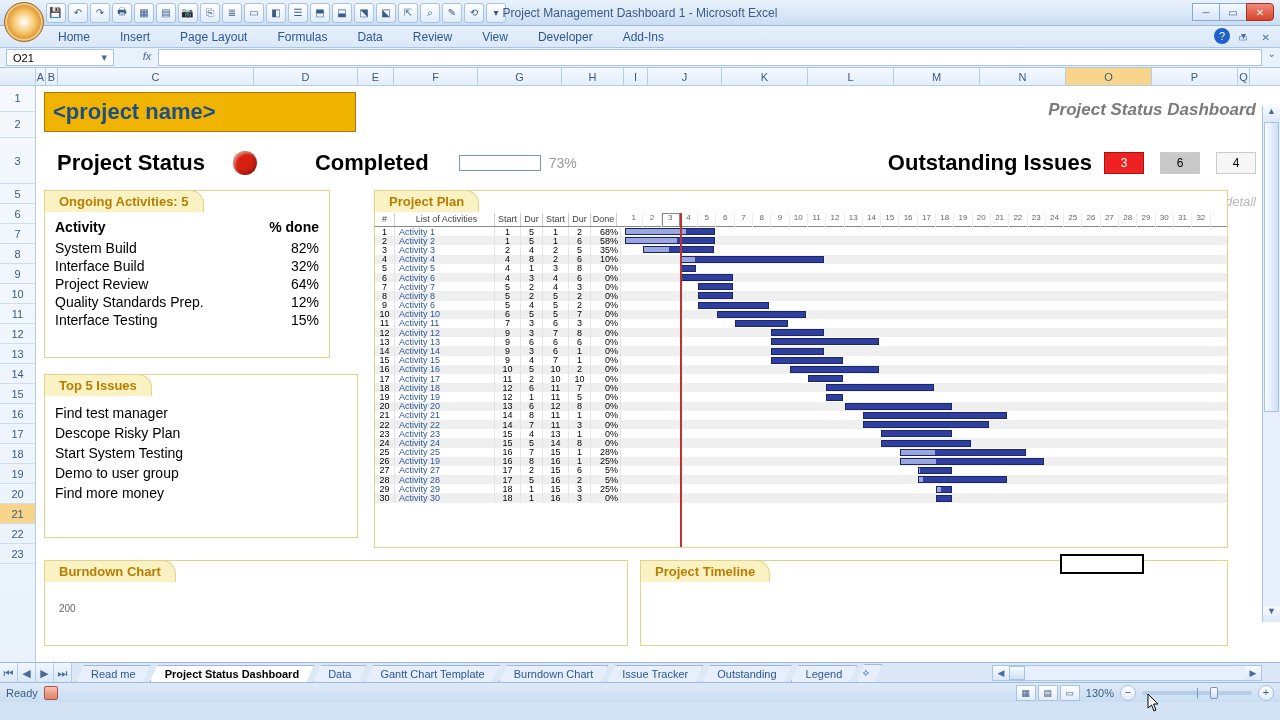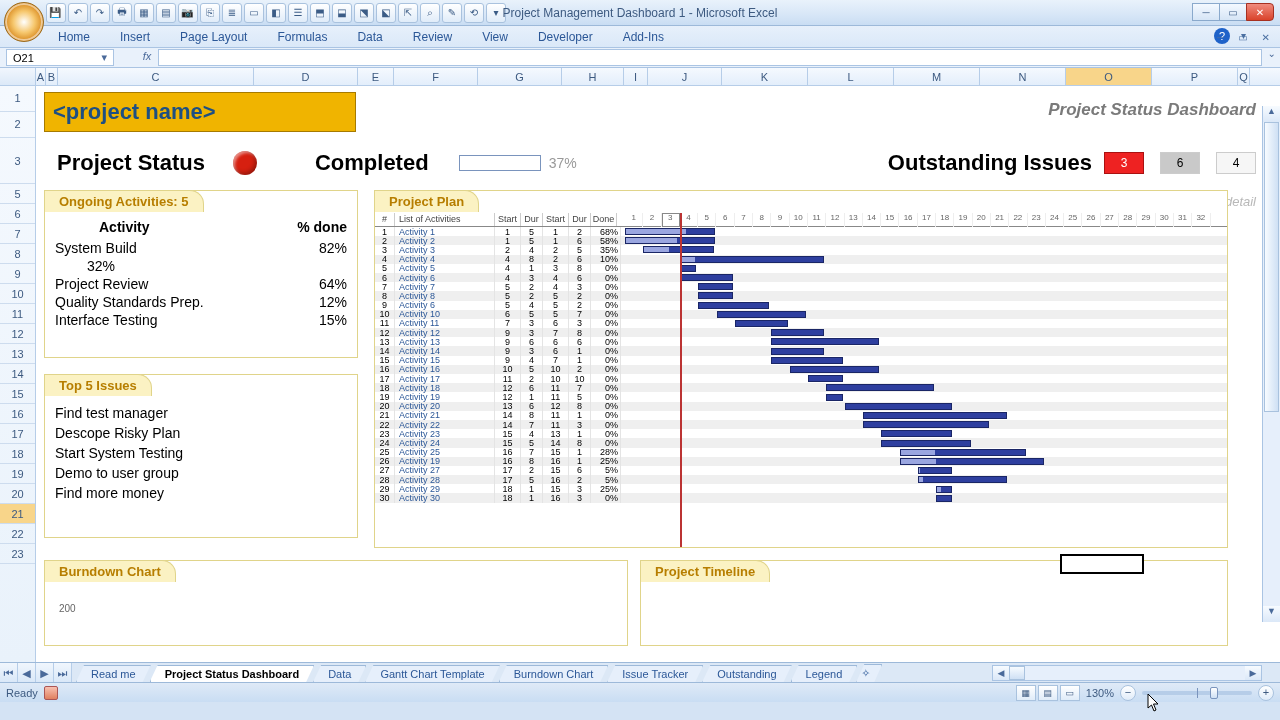--- a/index.html
+++ b/index.html
@@ -54,43 +54,43 @@
 .prog-pct { font-size:14px; color:#999;}
 .status-row .oi { margin-left:auto; font-size:22px; font-weight:bold; margin-right:12px;}
 .issue-counts { display:flex; gap:16px;}
 .issue-box { width:40px; height:22px; display:flex; align-items:center; justify-content:center; font-size:12px; border:1px solid #ccc; background:#e9e9e9;}
 .issue-box.red { background:#e22; color:#fff; border-color:#a11;}
 .issue-box.gray { background:#c9c9c9;}
 .issue-box.white { background:#f6f6f6;}
 
 .panel { position:absolute; border:1px solid #e0d48a; background:#fff;}
 .panel-tab { position:absolute; top:-1px; left:-1px; height:22px; background:#fbf2c3; border:1px solid #e0d48a; border-bottom:none; padding:3px 14px; font-size:13px; font-weight:bold; color:#b77e00; border-radius:0 14px 0 0;}
-.ongoing { left:8px; top:104px; width:314px; height:168px; }
+.ongoing { left:8px; top:104px; width:286px; height:168px; }
 .ongoing-inner { padding:28px 10px 6px; font-size:14px;}
 .ongoing-inner .hdr { display:flex; font-weight:bold; padding-bottom:4px;}
-.ongoing-inner .hdr .c1 { flex:1;margin-left:44px;}
+.ongoing-inner .hdr .c1 { flex:1;}
 .act-row { display:flex; padding:1px 0;}
 .act-row .c1 { flex:1;}
 .act-row .c2 { width:60px; text-align:right;}
 
 .issues { left:8px; top:288px; width:314px; height:164px;}
 .issues-inner { padding:28px 10px 6px; font-size:14px;}
 .issues-inner div { padding:2px 0;}
 
 .plan { left:338px; top:104px; width:854px; height:358px;}
 .gantt-hint { position:absolute; right:24px; top:108px; font-size:13px; font-style:italic; color:#b8b8b8;}
 .burndown { left:8px; top:474px; width:584px; height:86px;}
 .burndown .y0 { position:absolute; left:14px; top:42px; font-size:10px; color:#666;}
 .timeline { left:604px; top:474px; width:588px; height:86px;}
 
 
 .gantt { position:absolute; left:0; top:22px; right:0; bottom:0; font-size:9px; overflow:hidden;}
 .gantt-hdr { display:flex; height:14px; background:#fff; border-bottom:1px solid #888;}
 .gh { border-right:1px solid #ccc; text-align:center; color:#444; padding-top:1px;}
-.gh.n { width:20px;} .gh.a { width:100px; text-align:left; padding-left:4px;} .gh.v { width:26px;} .gh.d { width:22px; text-align:center;}
+.gh.n { width:20px;} .gh.a { width:100px; text-align:center; padding-left:4px;} .gh.v { width:26px;} .gh.d { width:22px; text-align:center;}
 .gantt-body { }
 .grow { display:flex; height:9.2px; align-items:center;}
 .grow:nth-child(even){ background:#efefef;}
 .gc { border-right:1px solid #e4e4e4; overflow:hidden; white-space:nowrap;}
 .gc.n{width:20px;text-align:center;} .gc.a{width:100px;padding-left:4px;color:#2b5797;} .gc.v{width:26px;text-align:center;} .gc.pct{width:30px;text-align:right;padding-right:2px;}
 .bars { position:absolute; left:250px; top:14px; right:0; bottom:0;}
 .day-hdr { position:absolute; top:-14px; left:0; right:0; height:14px; display:flex;}
 .day-hdr span { width:18.3px; text-align:center; color:#666; font-size:8px; border-right:1px solid #eee;}
 .today-line { position:absolute; top:-14px; bottom:0; border-left:2px solid #b33; z-index:2;}
 .today-box { position:absolute; top:-14px; width:18px; height:14px; border:1px solid #888; z-index:3;}
@@ -243,21 +243,21 @@
     <div class="content">
 
       <div class="projname">&lt;project name&gt;</div>
       <div class="dashboard-title">Project Status Dashboard</div>
 
       <div class="status-row">
         <span class="ps">Project Status</span>
         <span class="status-dot"></span>
         <span class="cp">Completed</span>
         <span class="prog-bar"><span class="prog-fill" id="progfill" style="width: 45%;"></span></span>
-        <span class="prog-pct">37%</span>
+        <span class="prog-pct">73%</span>
         <span class="oi">Outstanding Issues</span>
         <div class="issue-counts" id="issuecounts">
             <div class="issue-box red">3</div>
             <div class="issue-box gray">6</div>
             <div class="issue-box white">4</div>
           </div>
       </div>
 
       <div class="gantt-hint">Click on the gantt chart to see it in detail</div>
 
@@ -267,20 +267,21 @@
           <div class="hdr">
               <span class="c1">Activity</span>
               <span>% done</span>
             </div>
           <div id="ongoing-rows">
               <div class="act-row">
                 <span class="c1">System Build</span>
                 <span class="c2">82%</span>
               </div>
               <div class="act-row">
+                <span class="c1">Interface Build</span>
                 <span class="c2">32%</span>
               </div>
               <div class="act-row">
                 <span class="c1">Project Review</span>
                 <span class="c2">64%</span>
               </div>
               <div class="act-row">
                 <span class="c1">Quality Standards Prep.</span>
                 <span class="c2">12%</span>
               </div>

